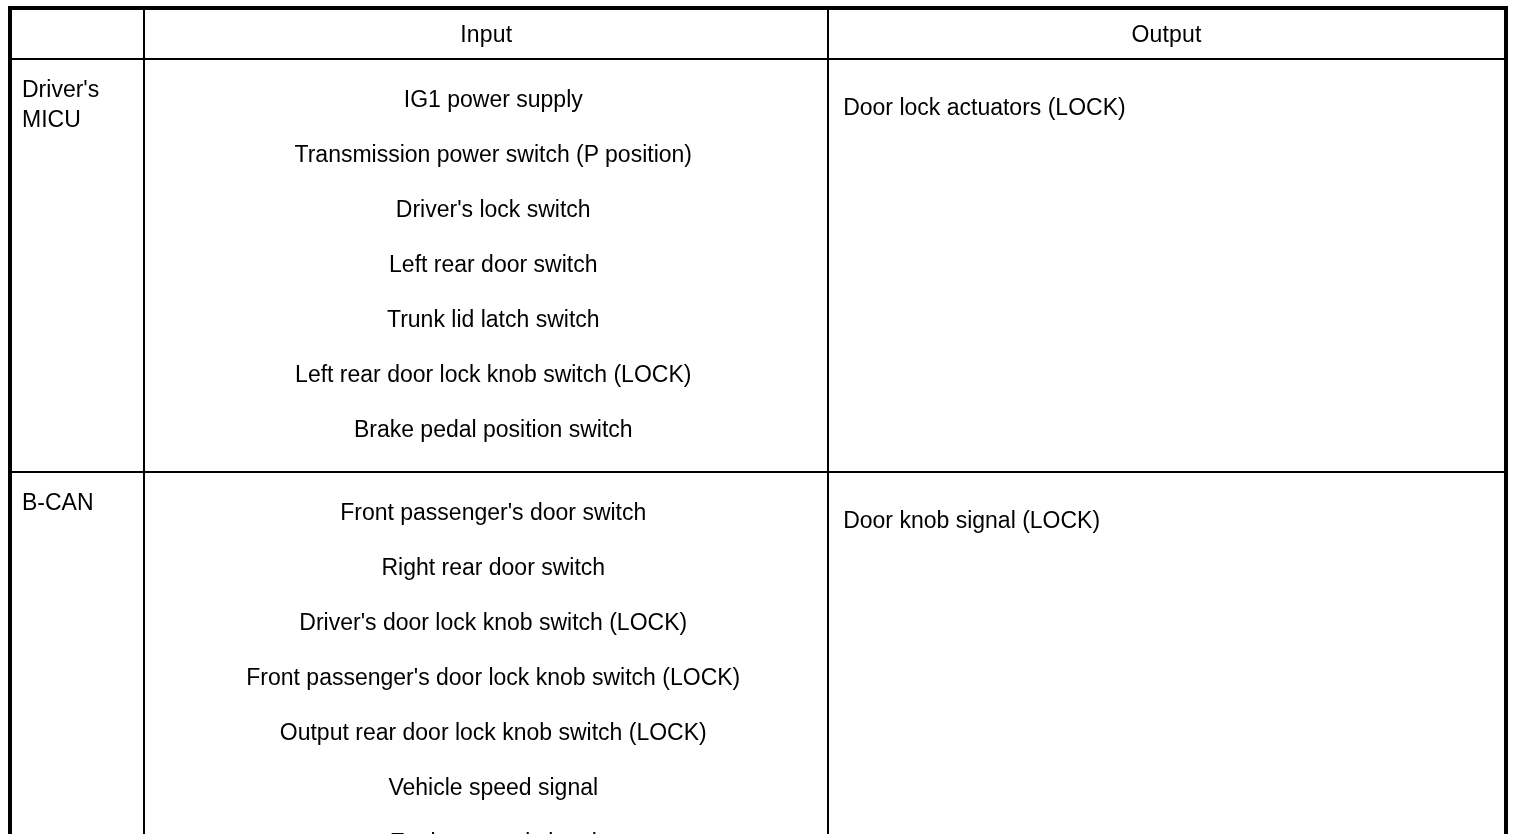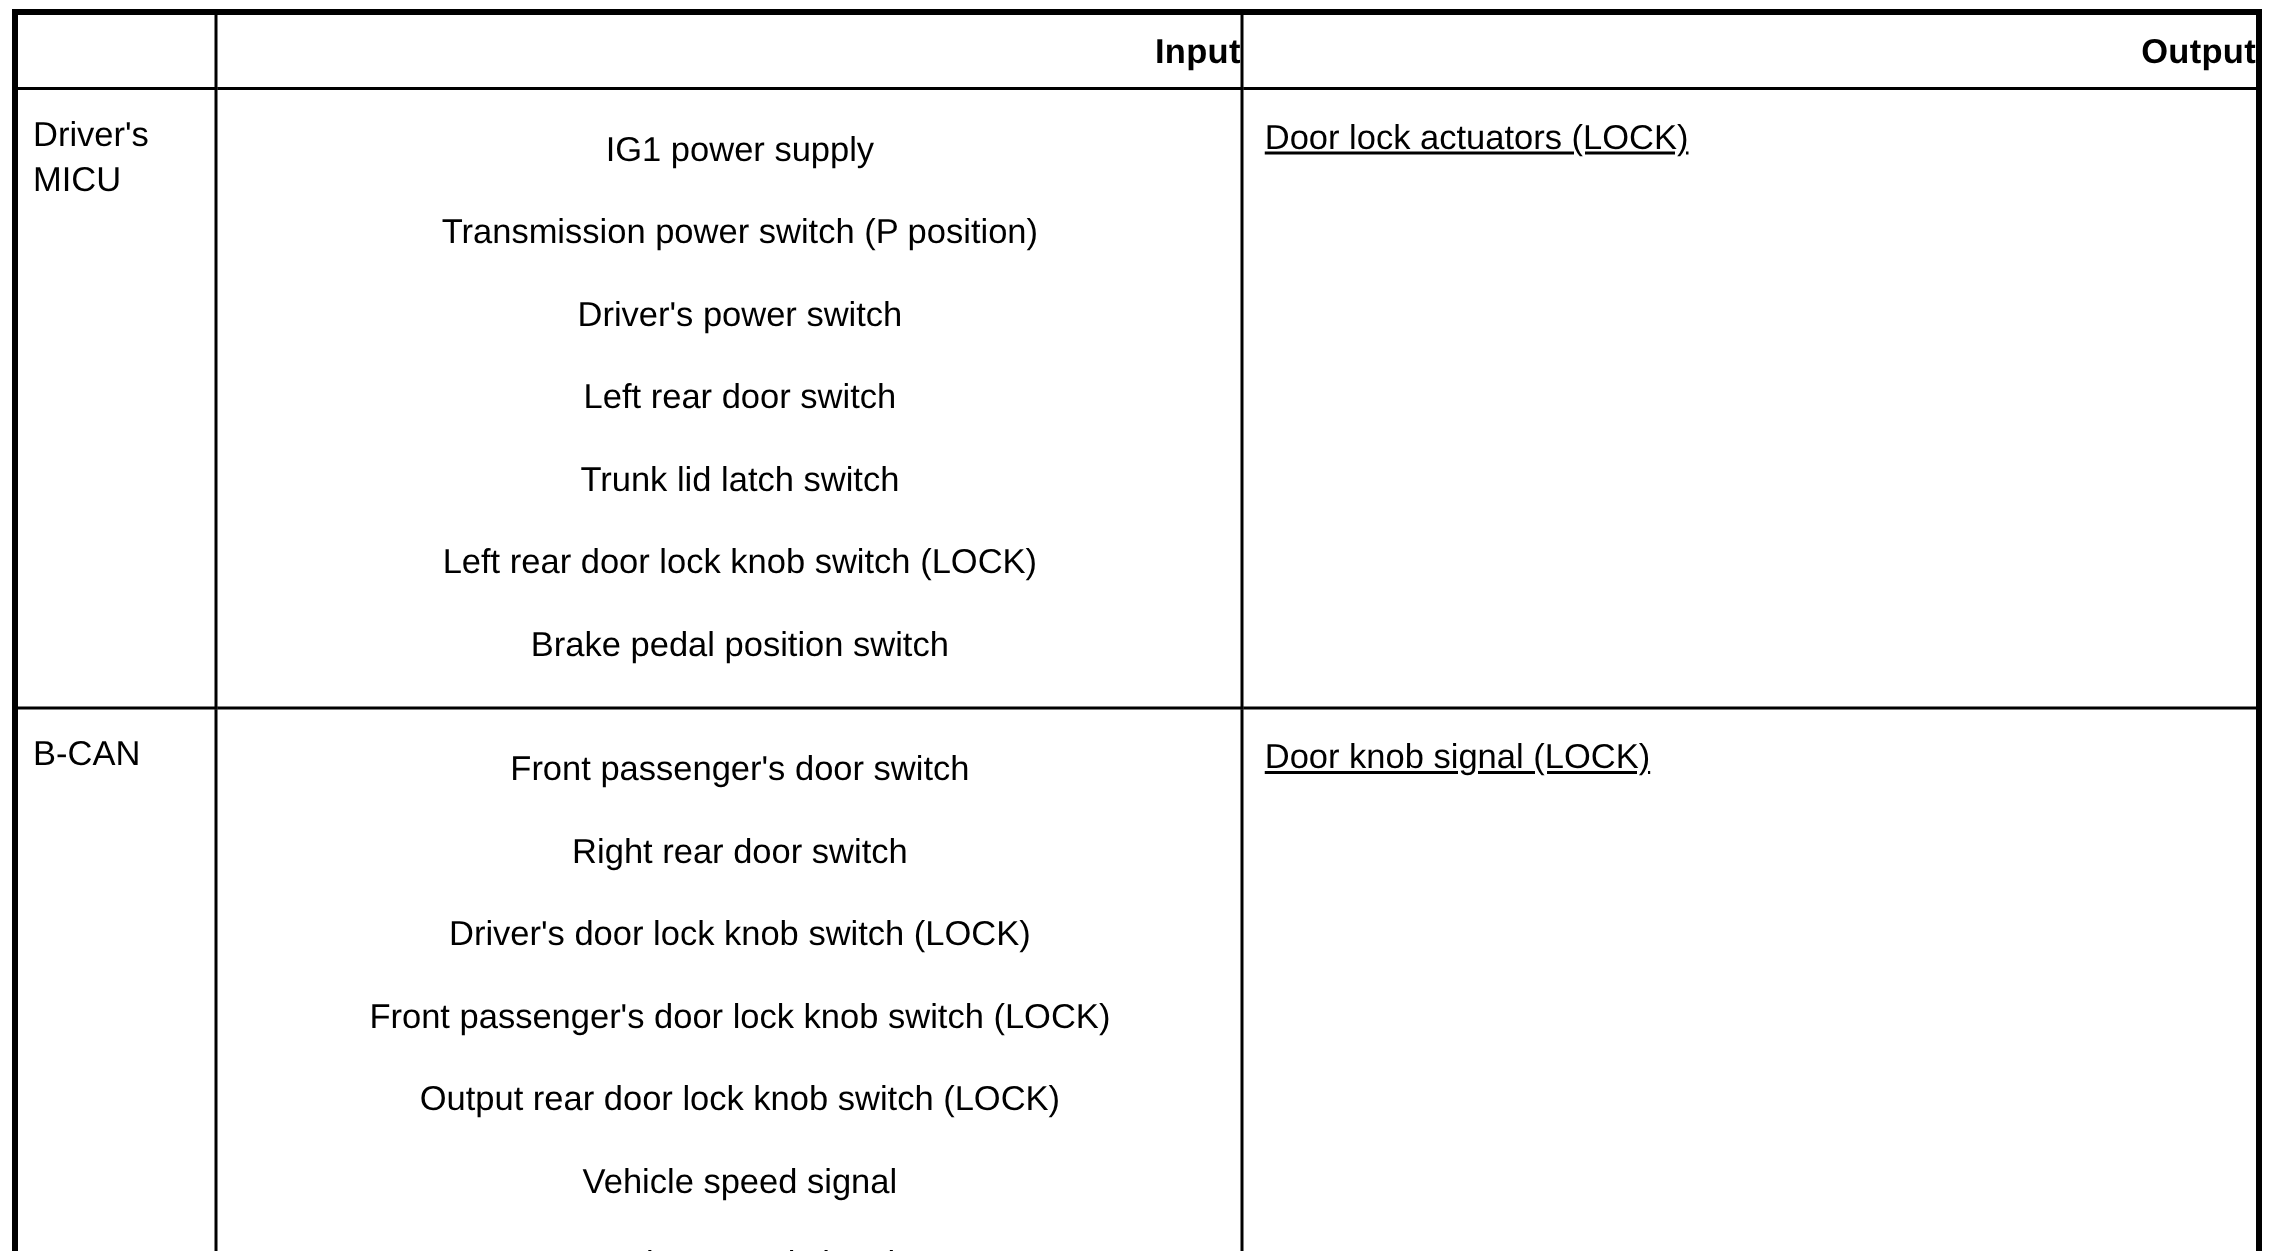--- a/index.html
+++ b/index.html
@@ -43,22 +43,22 @@
     border: 4px solid #000000;
   }
 
   col.c-sys   { width: 134px; }
   col.c-in    { width: 682px; }
   col.c-out   { width: 676px; }
 
   thead th {
     height: 48px;
     font-size: 23px;
-    font-weight: bold;
-    text-align: right;
+    font-weight: normal;
+    text-align: center;
     vertical-align: middle;
     padding: 0;
     letter-spacing: 0.2px;
   }
 
   thead th.blank-head {
     border-top: none;
     border-left: none;
   }
 
@@ -84,22 +84,21 @@
     line-height: 55px;
     height: 55px;
     white-space: nowrap;
     font-size: 23px;
   }
 
   tr.row-micu td.list-cell { height: 381px; }
   tr.row-bcan td.list-cell { height: 384px; }
 
   td.out-cell {
-    padding: 4px 0 14px 14px;
-    text-decoration: underline;
+    padding: 20px 0 14px 14px;
   }
   td.out-cell .line {
     line-height: 55px;
     height: 55px;
     white-space: nowrap;
     font-size: 23px;
   }
 </style>
 </head>
 <body>
@@ -122,21 +121,21 @@
     </thead>
 
     <tbody>
 
       <tr class="row-micu">
         <td class="sys-cell">Driver's
 MICU</td>
         <td class="list-cell">
           <div class="line">IG1 power supply</div>
           <div class="line">Transmission power switch (P position)</div>
-          <div class="line">Driver's power switch</div>
+          <div class="line">Driver's lock switch</div>
           <div class="line">Left rear door switch</div>
           <div class="line">Trunk lid latch switch</div>
           <div class="line">Left rear door lock knob switch (LOCK)</div>
           <div class="line">Brake pedal position switch</div>
         </td>
         <td class="out-cell">
           <div class="line">Door lock actuators (LOCK)</div>
         </td>
       </tr>
 

